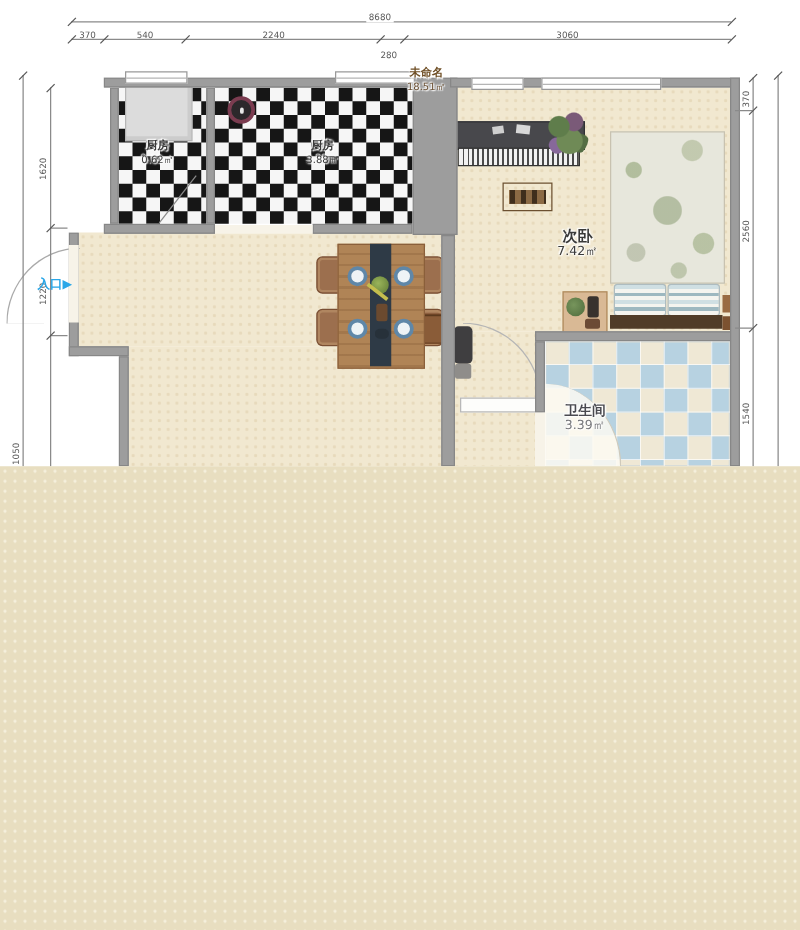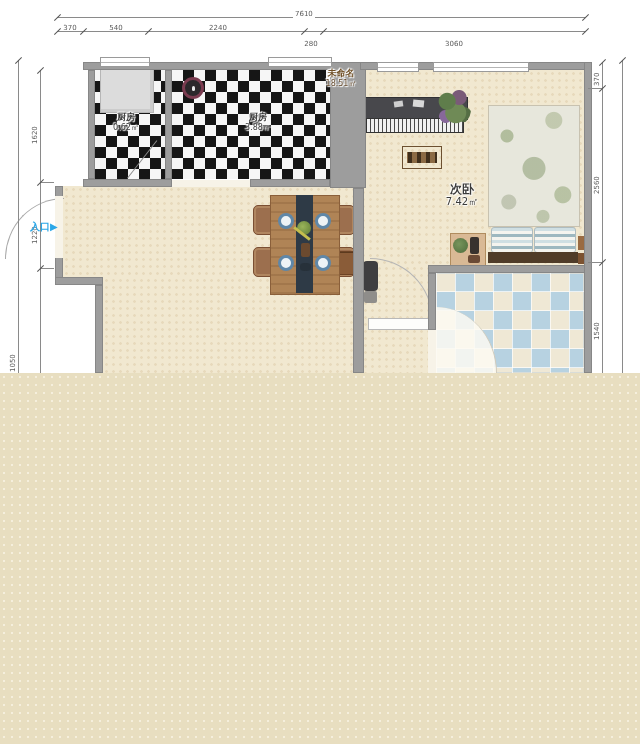--- a/index.html
+++ b/index.html
@@ -130,58 +130,62 @@
   <div class="abs" style="left:296px;top:195px;width:17px;height:98px;background:#2e3a46;z-index:21;"></div>
   <div class="abs plate" style="left:278px;top:213px;"></div>
   <div class="abs plate" style="left:278px;top:255px;"></div>
   <div class="abs plate" style="left:315px;top:213px;"></div>
   <div class="abs plate" style="left:315px;top:255px;"></div>
   <div class="abs" style="left:297px;top:221px;width:14px;height:14px;border-radius:50%;background:radial-gradient(circle at 40% 40%,#9ab45a,#5e7a34);z-index:23;"></div>
   <div class="abs" style="left:292px;top:232px;width:20px;height:3px;background:#c4be4e;transform:rotate(38deg);z-index:23;"></div>
   <div class="abs" style="left:301px;top:243px;width:9px;height:14px;background:#6b4a2f;border-radius:2px;z-index:23;"></div>
   <div class="abs" style="left:300px;top:263px;width:11px;height:8px;background:#27313a;border-radius:40%;z-index:23;"></div>
 
-  <div class="abs roomlab" style="left:314px;top:68px;width:54px;color:#6f4f26;">
+  <div class="abs roomlab" style="left:314px;top:54px;width:54px;color:#6f4f26;">
     <div class="nm" style="font-size:9px;">未命名</div>
     <div style="font-size:8px;color:#6b5135;">18.51㎡</div>
   </div>
   <div class="abs roomlab" style="left:96px;top:112px;width:60px;">
     <div class="nm" style="font-size:9px;">厨房</div>
     <div style="font-size:8px;">0.62㎡</div>
   </div>
   <div class="abs roomlab" style="left:228px;top:112px;width:60px;">
     <div class="nm" style="font-size:9px;">厨房</div>
     <div style="font-size:8px;">3.88㎡</div>
   </div>
   <div class="abs roomlab" style="left:432px;top:182px;width:60px;">
     <div class="nm" style="font-size:12px;">次卧</div>
     <div style="font-size:10px;">7.42㎡</div>
   </div>
+  <div class="abs roomlab" style="left:430px;top:322px;width:76px;color:#4a4a50;">
+    <div class="nm" style="font-size:11px;">卫生间</div>
+    <div style="font-size:10px;color:#77787c;">3.39㎡</div>
+  </div>
 
   <div class="abs" style="left:30px;top:220px;z-index:50;font-size:10px;font-weight:bold;color:#2aa7e8;">
     <span>入口</span><span>▶</span>
   </div>
 
   <div class="abs dline" style="left:57px;top:17px;width:528px;height:1px;"></div>
   <div class="abs tick" style="left:53px;top:17px;"></div>
   <div class="abs tick" style="left:581px;top:17px;"></div>
-  <div class="abs dimtxt" style="left:293px;top:10px;background:#fff;padding:0 2px;">7610</div>
+  <div class="abs dimtxt" style="left:293px;top:10px;background:#fff;padding:0 2px;">8680</div>
 
   <div class="abs dline" style="left:57px;top:31px;width:528px;height:1px;"></div>
   <div class="abs tick" style="left:53px;top:31px;"></div>
   <div class="abs tick" style="left:79px;top:31px;"></div>
   <div class="abs tick" style="left:144px;top:31px;"></div>
   <div class="abs tick" style="left:300px;top:31px;"></div>
   <div class="abs tick" style="left:319px;top:31px;"></div>
   <div class="abs tick" style="left:581px;top:31px;"></div>
   <div class="abs dimtxt" style="left:60px;top:24px;width:20px;text-align:center;">370</div>
   <div class="abs dimtxt" style="left:96px;top:24px;width:40px;text-align:center;">540</div>
-  <div class="abs dimtxt" style="left:198px;top:24px;width:40px;text-align:center;">2240</div>
+  <div class="abs dimtxt" style="left:210px;top:24px;width:40px;text-align:left;">2240</div>
   <div class="abs dimtxt" style="left:298px;top:40px;width:26px;text-align:center;">280</div>
-  <div class="abs dimtxt" style="left:434px;top:40px;width:40px;text-align:center;">3060</div>
+  <div class="abs dimtxt" style="left:434px;top:24px;width:40px;text-align:center;">3060</div>
 
   <div class="abs dline" style="left:18px;top:60px;width:1px;height:313px;"></div>
   <div class="abs tick" style="left:14px;top:60px;"></div>
   <div class="abs dimtxt vtxt" style="left:9px;top:342px;height:30px;">1050</div>
 
   <div class="abs dline" style="left:40px;top:70px;width:1px;height:303px;"></div>
   <div class="abs tick" style="left:36px;top:70px;"></div>
   <div class="abs tick" style="left:36px;top:182px;"></div>
   <div class="abs tick" style="left:36px;top:268px;"></div>
   <div class="abs dline" style="left:40px;top:182px;width:14px;height:1px;"></div>

